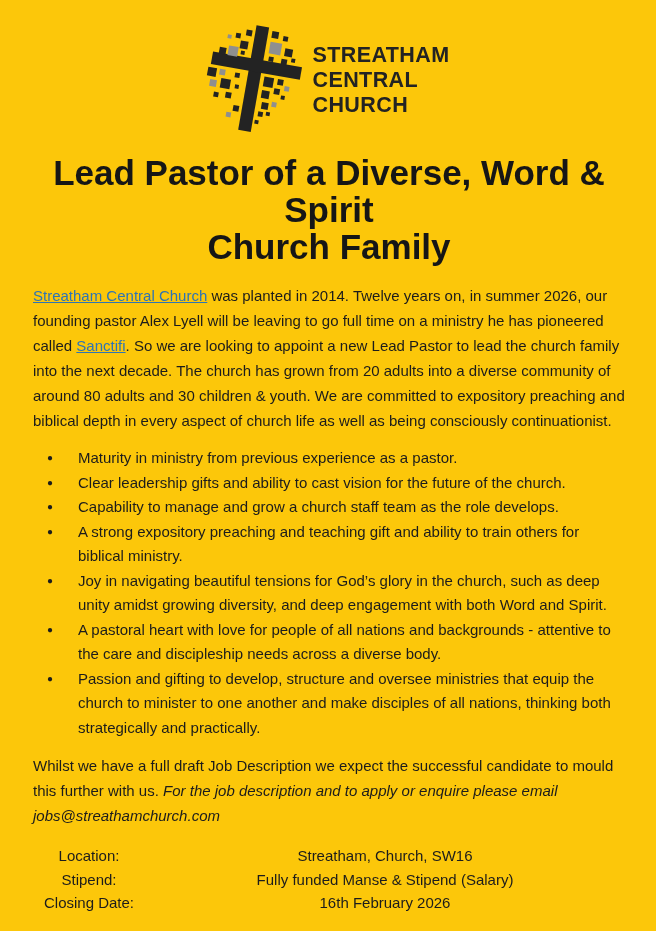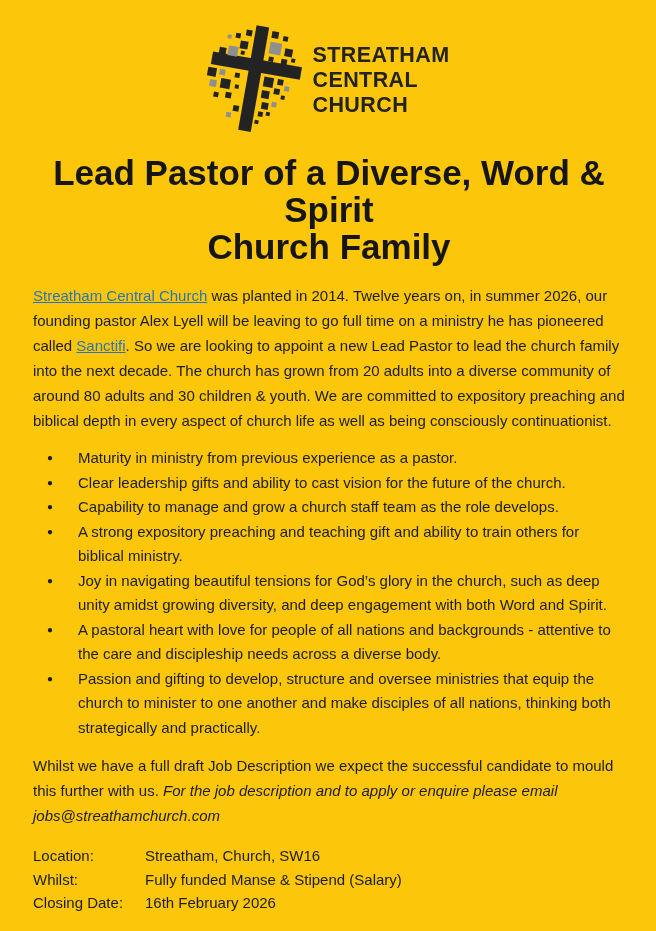--- a/index.html
+++ b/index.html
@@ -58,21 +58,21 @@
     position: absolute;
     left: 14px;
     top: 0;
     font-size: 10px;
   }
 
   .italic { font-style: italic; }
 
   
   .details { margin-top: 16px; font-size: 15px; line-height: 23.5px; }
-  .detail-row { display: flex; }
+  .detail-row { display: flex; text-align: center; }
   .detail-label { width: 112px; flex: 0 0 auto; }
   .detail-value { flex: 1; }
 </style>
 </head>
 <body>
 
 <div class="page">
 
   <div class="header">
     <svg class="logo-icon" viewBox="0 0 110 115" xmlns="http://www.w3.org/2000/svg">
@@ -148,21 +148,21 @@
     </ul>
 
     <p><span>Whilst we have a full draft Job Description we expect the successful candidate to mould this further with us. </span><span class="italic">For the job description and to apply or enquire please email jobs@streathamchurch.com</span></p>
 
     <div class="details">
       <div class="detail-row">
         <div class="detail-label">Location:</div>
         <div class="detail-value">Streatham, Church, SW16</div>
       </div>
       <div class="detail-row">
-        <div class="detail-label">Whilst:</div>
+        <div class="detail-label">Stipend:</div>
         <div class="detail-value">Fully funded Manse &amp; Stipend (Salary)</div>
       </div>
       <div class="detail-row">
         <div class="detail-label">Closing Date:</div>
         <div class="detail-value">16th February 2026</div>
       </div>
     </div>
 
   </div>
 </div>

